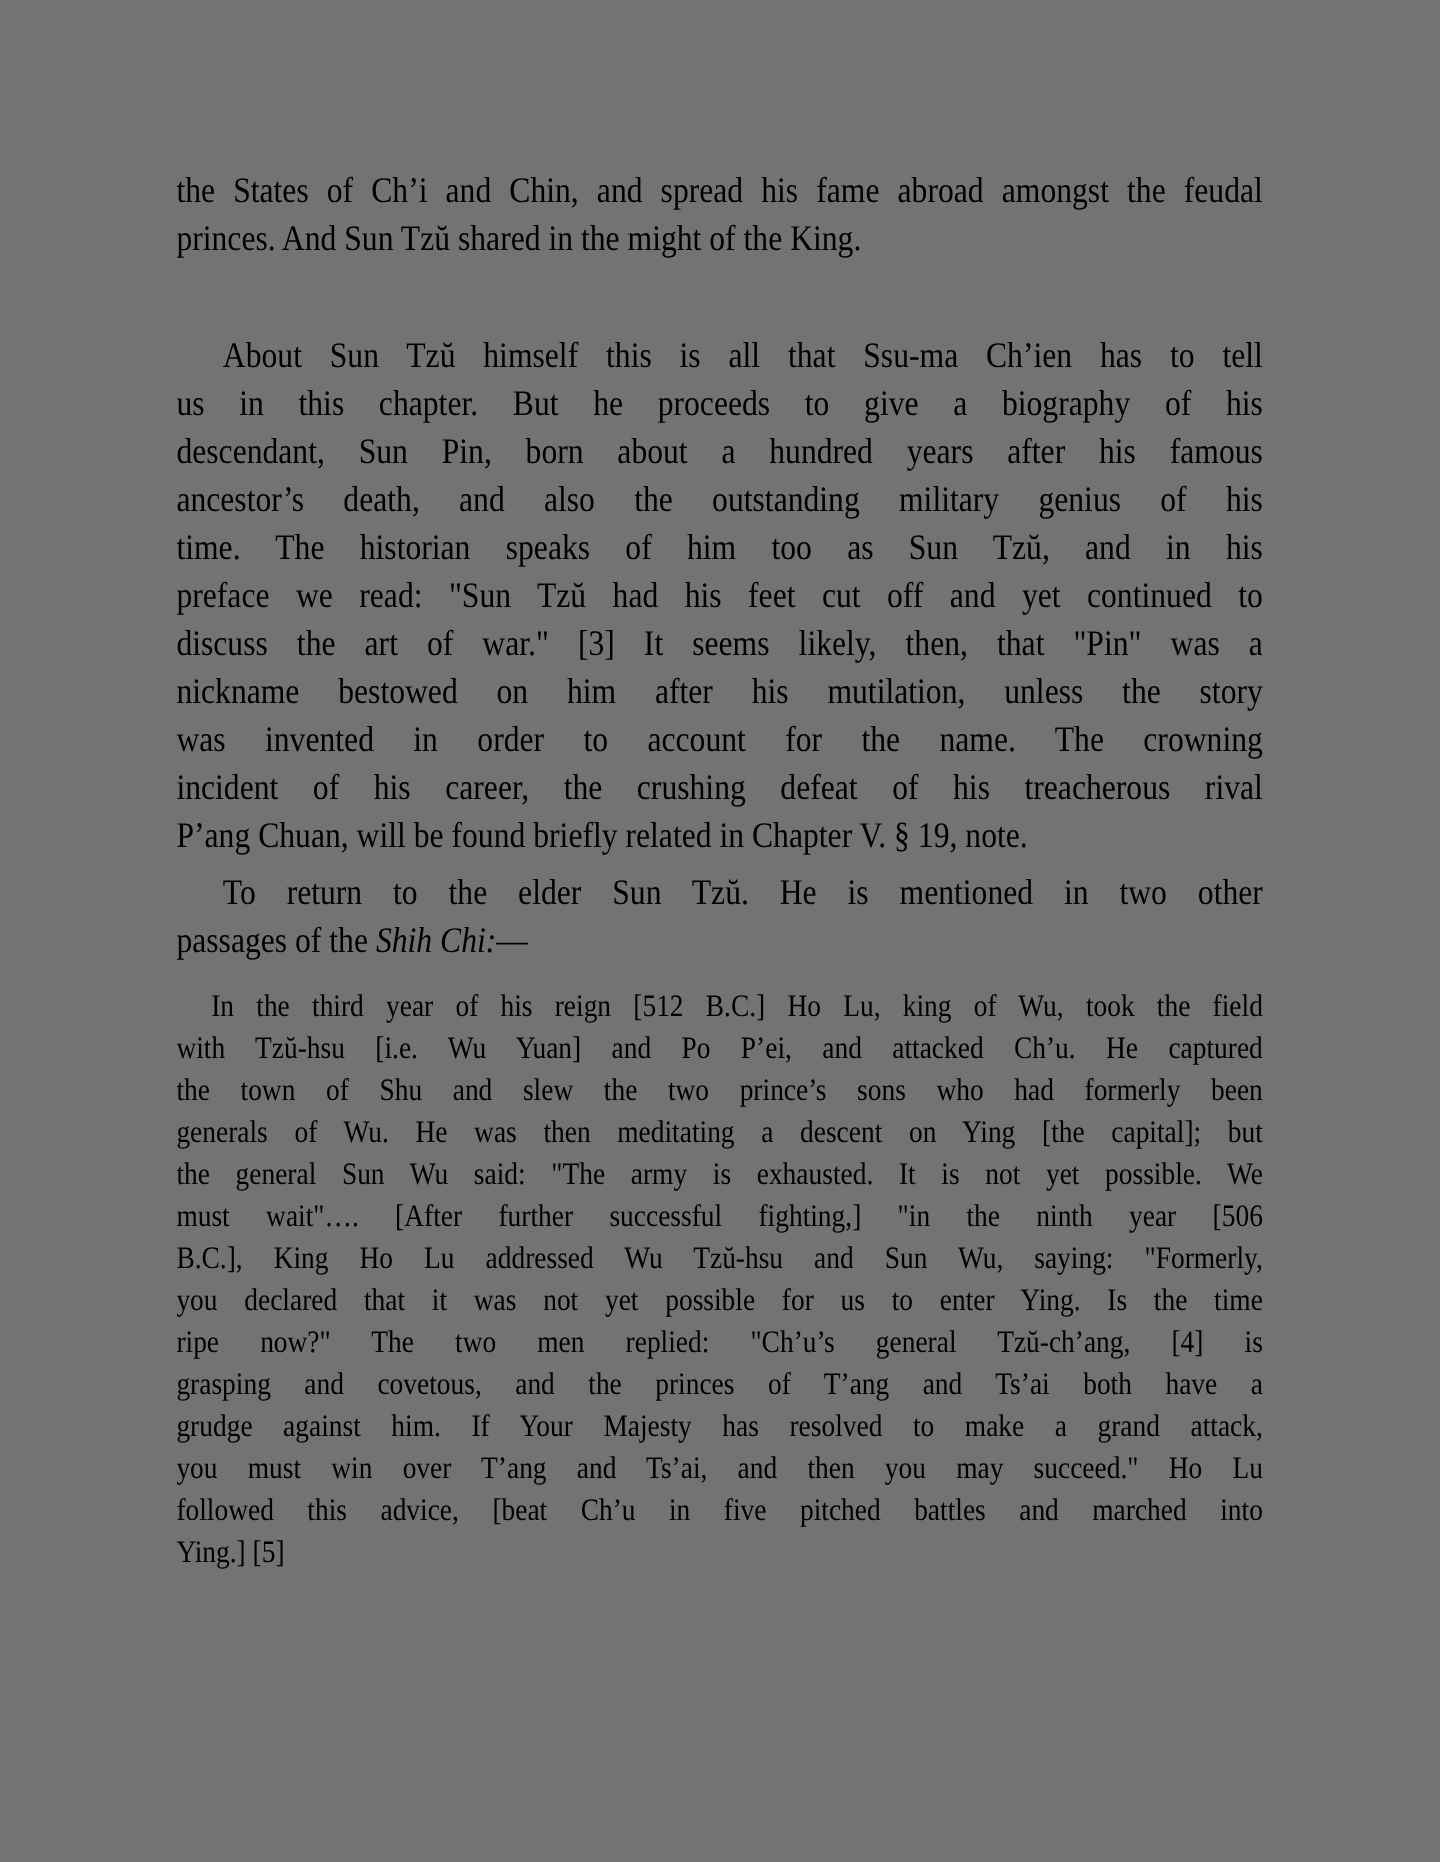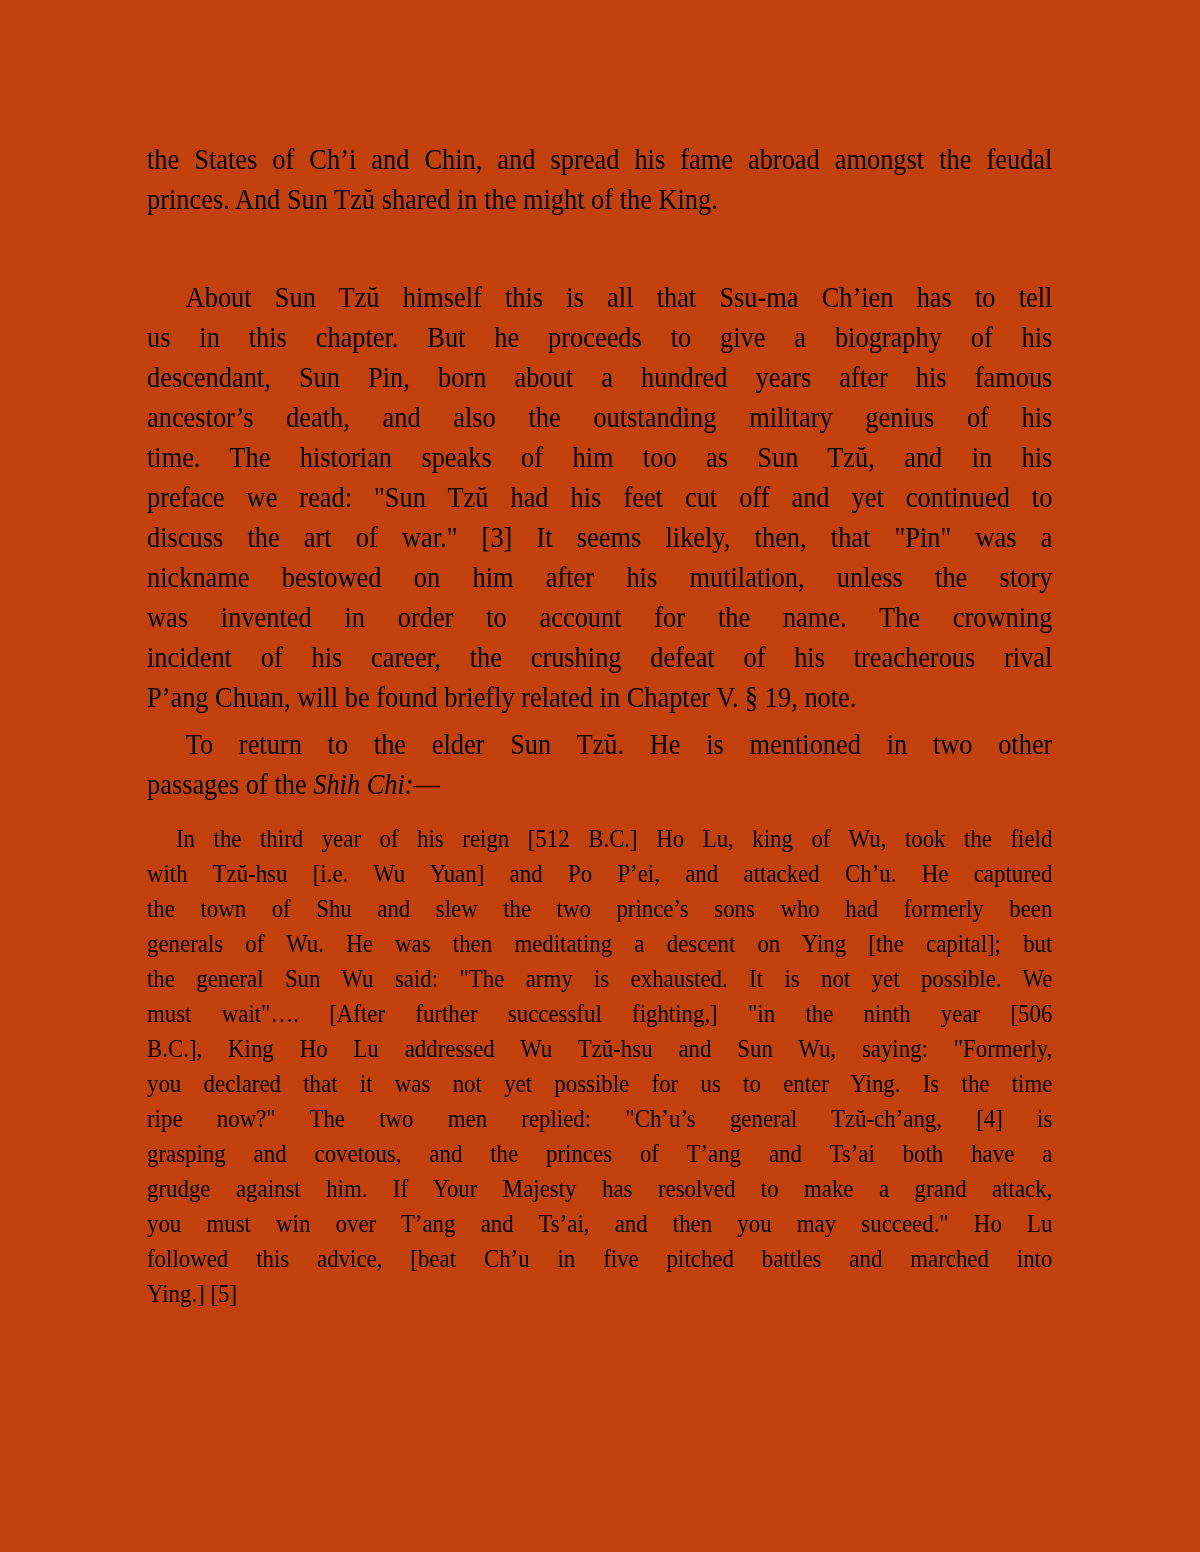--- a/index.html
+++ b/index.html
@@ -5,21 +5,21 @@
 <style>
   html, body {
     margin: 0;
     padding: 0;
     background: #ffffff;
   }
   .page {
     position: relative;
     width: 1200px;
     height: 1552px;
-    background: #c2410c;
+    background: #737373;
     overflow: hidden;
     font-family: "Liberation Serif", "DejaVu Serif", serif;
     color: #000000;
   }
   
   .content {
     position: absolute;
     left: 147px;
     top: 139px;
     width: 1030px;

